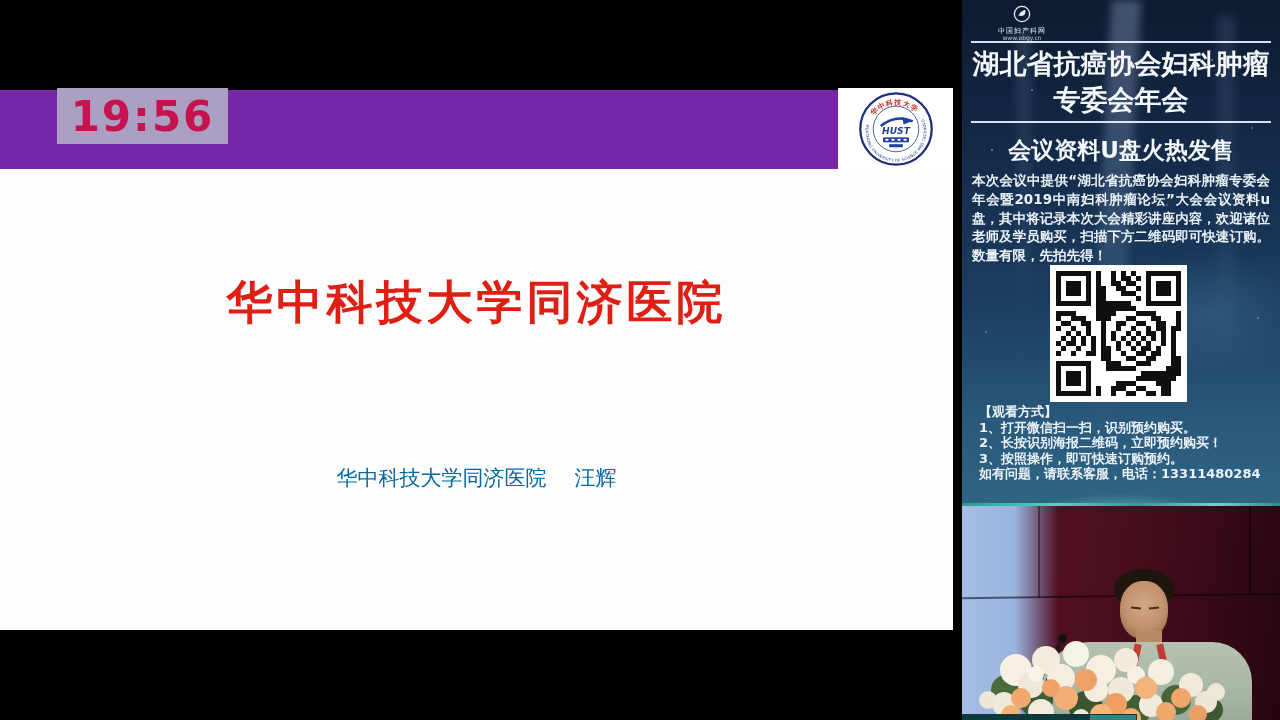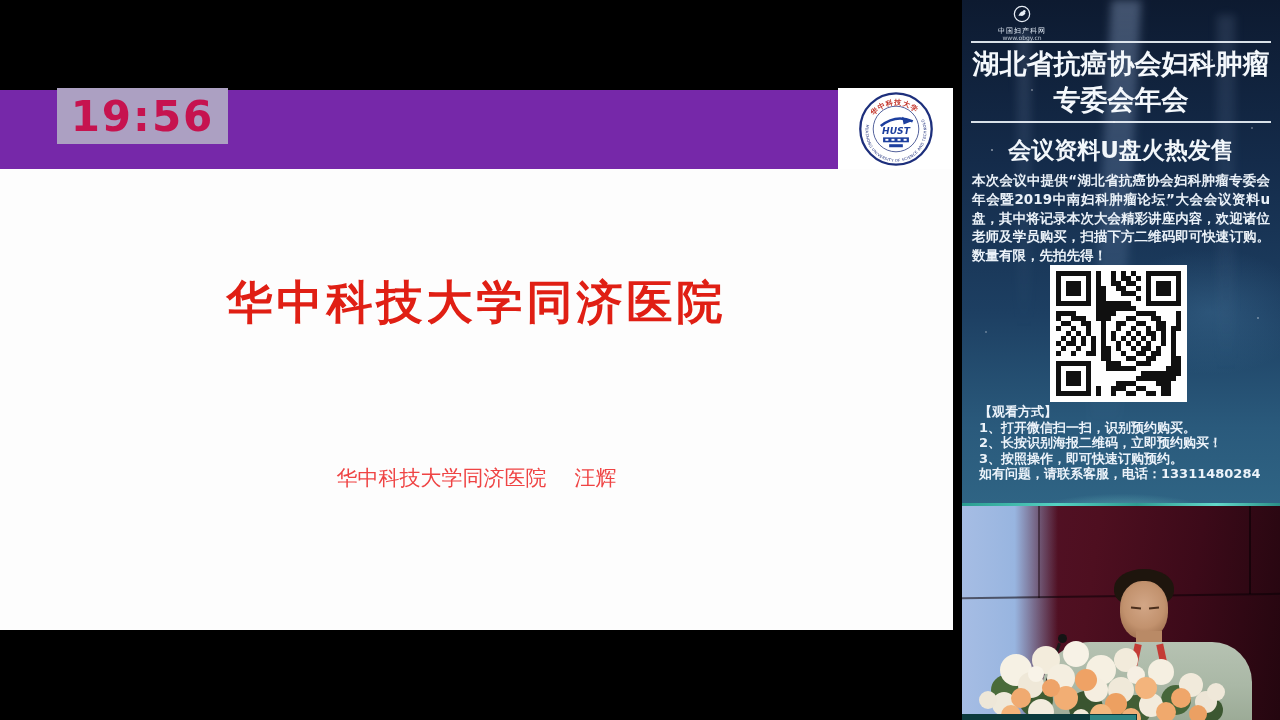--- a/index.html
+++ b/index.html
@@ -10,21 +10,21 @@
   
   .purple-bar{left:0;top:90px;width:953px;height:79px;background:#7628a9;}
   .timer{left:57px;top:88px;width:171px;height:56px;background:#aca0c2;color:#c6134f;
          font-size:42px;font-weight:bold;display:flex;align-items:center;justify-content:center;
          letter-spacing:2px;}
   .logo-box{left:838px;top:88px;width:115px;height:82px;background:#ffffff;
             display:flex;align-items:center;justify-content:center;}
   .slide-body{left:0;top:169px;width:953px;height:461px;background:#fdfdfd;}
   .slide-title{left:0;top:272px;width:953px;text-align:center;font-size:46px;font-weight:bold;
                color:#e01f14;letter-spacing:4px;}
-  .byline{left:0;top:464px;width:953px;text-align:center;font-size:21px;color:#ef4444;}
+  .byline{left:0;top:464px;width:953px;text-align:center;font-size:21px;color:#0369a1;}
   .byline .gap{display:inline-block;width:28px;}
 
   
   .poster{left:962px;top:0;width:318px;height:503px;overflow:hidden;color:#eef3f9;
     background:
       radial-gradient(140px 90px at 78% 62%, rgba(90,150,190,.25), rgba(0,0,0,0) 70%),
       linear-gradient(180deg,#0d1a30 0%,#142b4a 32%,#1d3f62 62%,#2a5a7c 85%,#2f6484 100%);}
   .poster::after{content:"";position:absolute;left:0;top:0;width:100%;height:100%;pointer-events:none;
     background:
       radial-gradient(2px 2px at 30px 150px, rgba(255,255,255,.8), transparent 70%),

